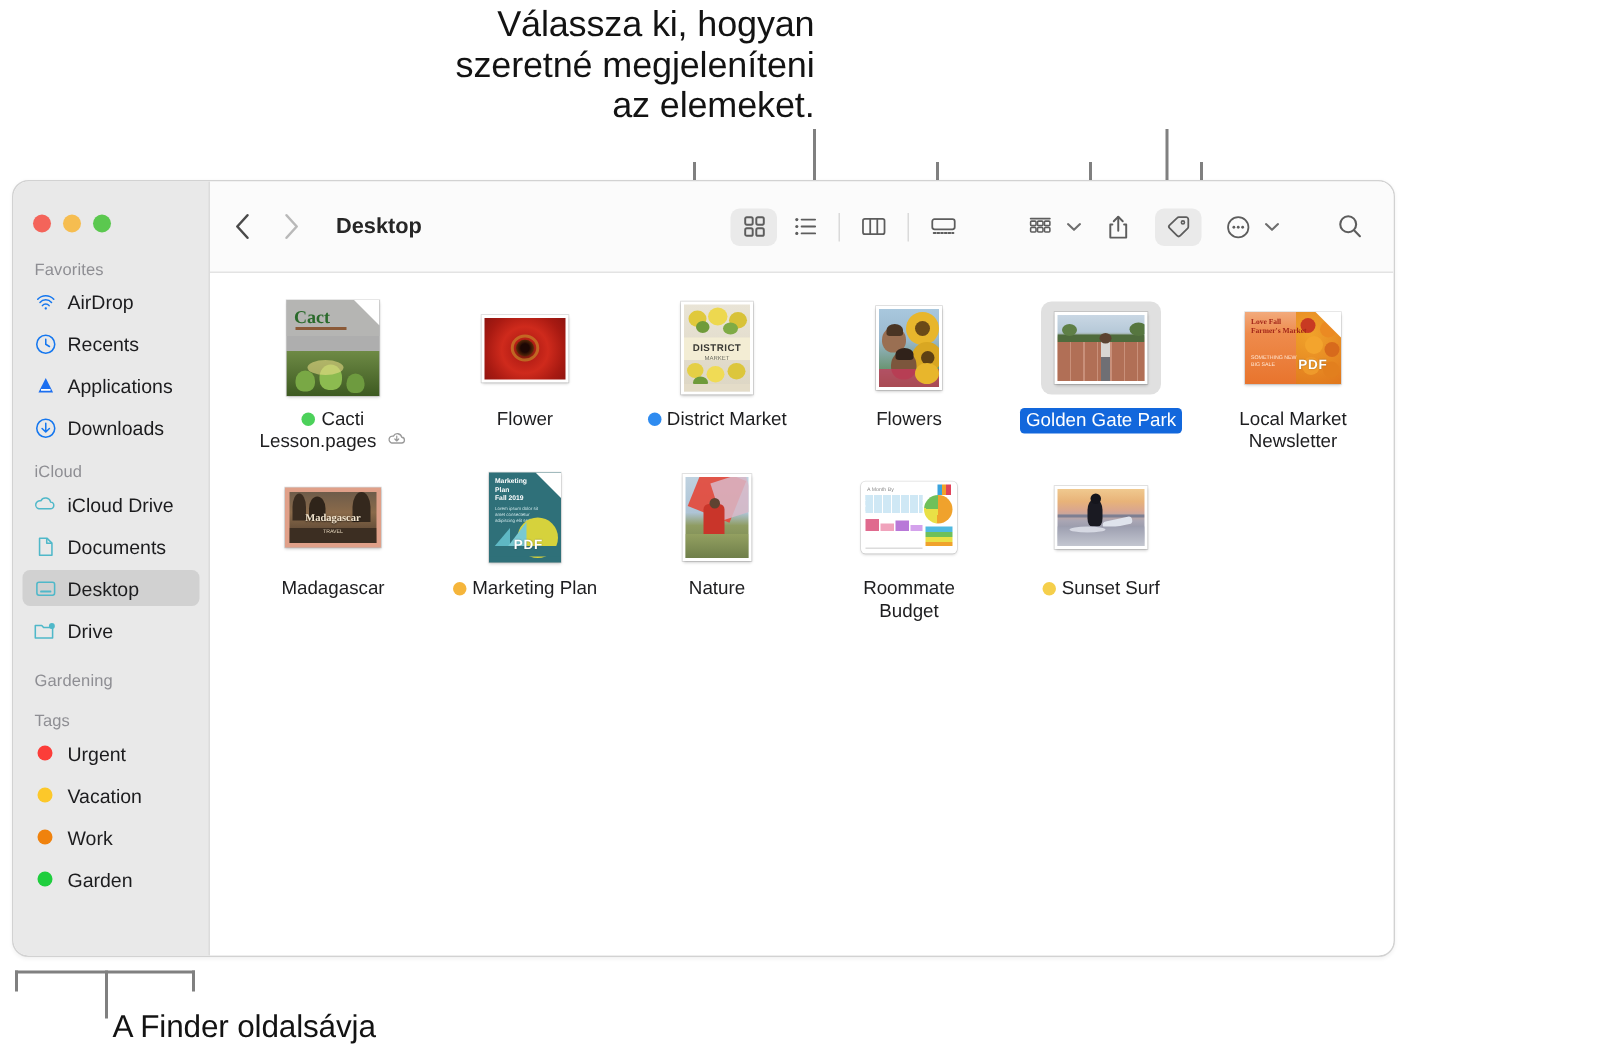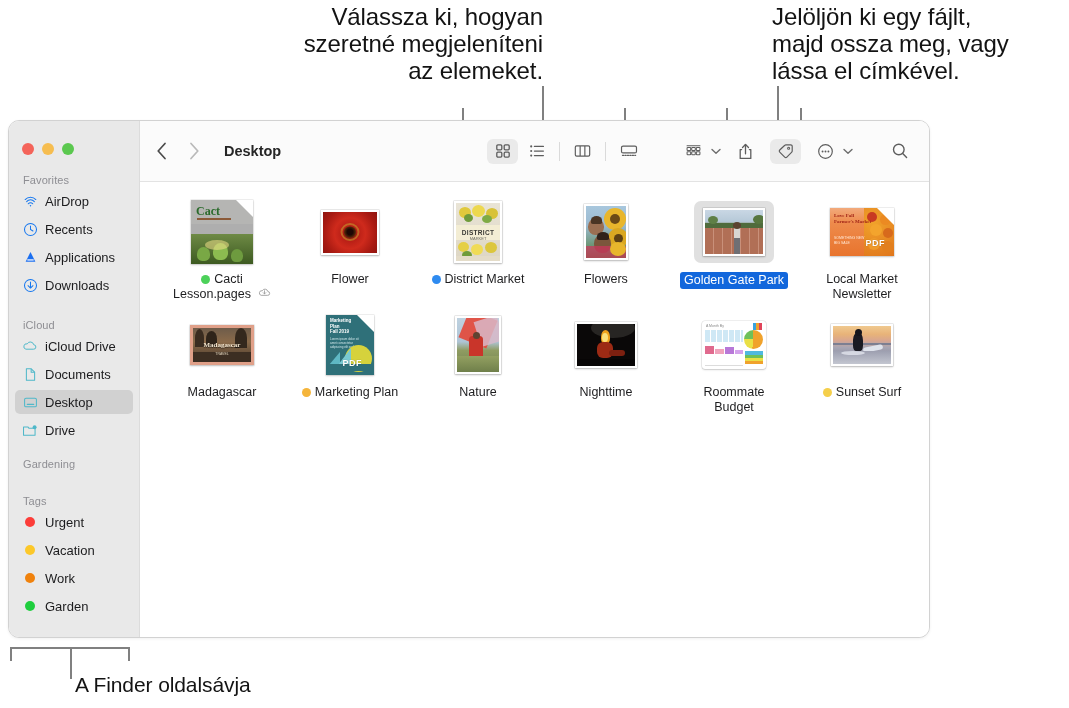--- a/index.html
+++ b/index.html
@@ -70,21 +70,21 @@
   .tl.yellow { background: #f6bd50; }
   .tl.green { background: #5bc84f; }
 
   .sb-section {
     font-size: 11px;
     color: #8e8e93;
     padding: 0 0 3px 14px;
     font-weight: 400;
     letter-spacing: 0.1px;
   }
-  .sb-group { margin-top: 22px; }
+  .sb-group { margin-top: 12px; }
   .sb-group.first { margin-top: 19px; }
 
   .sb-item {
     display: flex; align-items: center;
     height: 24px;
     margin: 0 6px 4px 6px;
     padding-left: 7px;
     border-radius: 5px;
     font-size: 13px;
     color: #1c1c1e;
@@ -209,23 +209,20 @@
 </style>
 </head>
 <body>
 
 <div class="page">
 
   <div class="callout" id="callout-view">Válassza ki, hogyan
 szeretné megjeleníteni
 az elemeket.</div>
 
-  <div class="callout" id="callout-share">Jelöljön ki egy fájlt,
-majd ossza meg, vagy
-lássa el címkével.</div>
 
   <div class="callout" id="callout-sidebar">A Finder oldalsávja</div>
 
   <div class="bracket" style="left:462px; top:108px; width:164px; height:14px;">
     <div class="hline" style="top:12px;"></div>
     <div class="tick" style="left:0; top:0; height:14px;"></div>
     <div class="tick" style="right:0; top:0; height:14px;"></div>
     <div class="stem" style="left:80px; top:-22px; height:34px;"></div>
   </div>
 
@@ -698,39 +695,20 @@
                     <div style="position:absolute;left:0;right:0;bottom:0;height:16px;background:linear-gradient(180deg,#93a061,#6f7f4a);"></div>
                   </div>
                 </div>
               </div>
             </div>
             <div class="label-row">
               <span class="file-label">Nature</span>
             </div>
           </div>
 
-          <div class="file-item">
-            <div class="thumb-wrap">
-              <div class="thumb-sel">
-                <div class="photo" style="width:62px;height:46px;">
-                  <div style="position:relative;background:#0a0808;overflow:hidden;">
-                    <div style="position:absolute;left:14px;top:-6px;width:44px;height:20px;border-radius:50%;background:#2d2a28;opacity:.85;"></div>
-                    <div style="position:absolute;left:24px;top:6px;width:9px;height:14px;border-radius:50% 50% 40% 40%;background:#f0a21c;"></div>
-                    <div style="position:absolute;left:25px;top:9px;width:6px;height:9px;border-radius:50%;background:#fbe07a;"></div>
-                    <div style="position:absolute;left:20px;top:18px;width:16px;height:16px;border-radius:6px;background:#9c2a14;"></div>
-                    <div style="position:absolute;left:32px;top:26px;width:16px;height:6px;border-radius:3px;background:#7d2010;"></div>
-                    <div style="position:absolute;left:0;right:0;bottom:0;height:7px;background:#070505;"></div>
-                  </div>
-                </div>
-              </div>
-            </div>
-            <div class="label-row">
-              <span class="file-label">Nighttime</span>
-            </div>
-          </div>
 
           <div class="file-item">
             <div class="thumb-wrap">
               <div class="thumb-sel">
                 <div style="position:relative;width:64px;height:48px;background:#ffffff;border-radius:3px;box-shadow:0 0 0 0.5px rgba(0,0,0,0.12),0 1px 2px rgba(0,0,0,0.16);overflow:hidden;">
                   <div style="position:absolute;left:4px;top:3px;font:3.5px 'Liberation Sans',sans-serif;color:#8a8a8a;">A Month By</div>
                   <div style="position:absolute;right:4px;top:2px;width:9px;height:7px;background:linear-gradient(90deg,#3aa3dd 33%,#f0a22c 33% 66%,#e0435a 66%);"></div>
                   <div style="position:absolute;left:3px;top:9px;width:38px;height:12px;background:repeating-linear-gradient(90deg,#cfe8f5 0 5px,#ffffff 5px 6px),repeating-linear-gradient(180deg,#cfe8f5 0 3px,#ffffff 3px 4px);"></div>
                   <div style="position:absolute;right:3px;top:9px;width:19px;height:19px;border-radius:50%;background:conic-gradient(#f0a22c 0 52%,#e9e046 52% 76%,#6fc05a 76% 100%);"></div>
                   <div style="position:absolute;left:3px;top:25px;width:9px;height:8px;background:#e06a8e;"></div>

